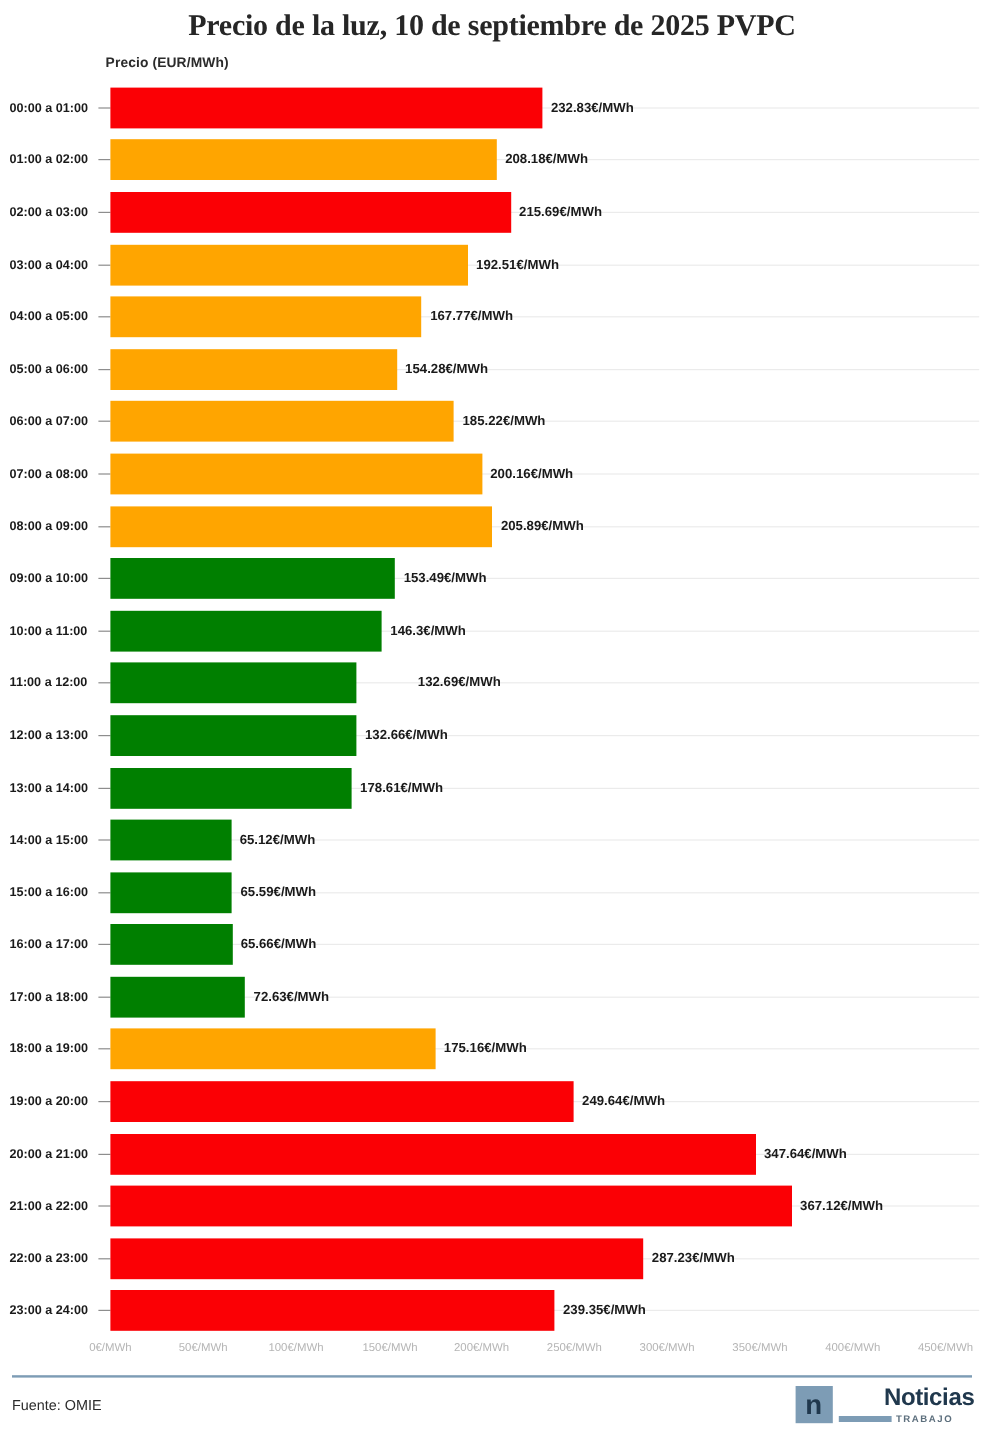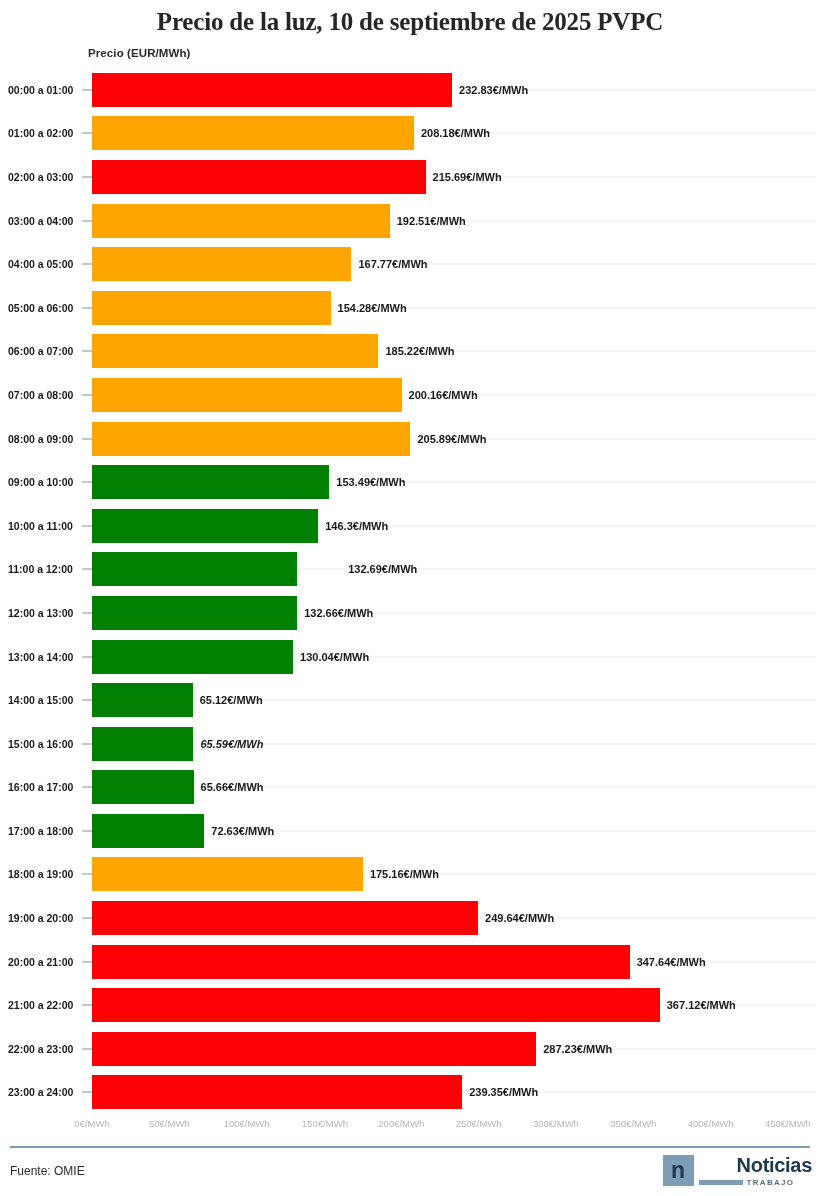--- a/index.html
+++ b/index.html
@@ -299,35 +299,35 @@
         <div class="ytick-label">12:00 a 13:00</div>
         <div class="ytick-dash"></div>
         <div class="bar" style="width: 205.159px; background: rgb(0, 127, 0);"></div>
         <div class="bar-value" style="left: 297.159px;">132.66€/MWh</div>
       </div>
       <div class="row">
         <div class="gridline"></div>
         <div class="ytick-label">13:00 a 14:00</div>
         <div class="ytick-dash"></div>
         <div class="bar" style="width: 201.107px; background: rgb(0, 127, 0);"></div>
-        <div class="bar-value" style="left: 293.107px;">130.04€/MWh</div>
+        <div class="bar-value" style="left: 293.107px;">178.61€/MWh</div>
       </div>
       <div class="row">
         <div class="gridline"></div>
         <div class="ytick-label">14:00 a 15:00</div>
         <div class="ytick-dash"></div>
         <div class="bar" style="width: 100.708px; background: rgb(0, 127, 0);"></div>
         <div class="bar-value" style="left: 192.708px;">65.12€/MWh</div>
       </div>
       <div class="row">
         <div class="gridline"></div>
         <div class="ytick-label">15:00 a 16:00</div>
         <div class="ytick-dash"></div>
         <div class="bar" style="width: 101.435px; background: rgb(0, 127, 0);"></div>
-        <div class="bar-value" style="left: 193.435px; font-style: italic;">65.59€/MWh</div>
+        <div class="bar-value" style="left: 193.435px;">65.59€/MWh</div>
       </div>
       <div class="row">
         <div class="gridline"></div>
         <div class="ytick-label">16:00 a 17:00</div>
         <div class="ytick-dash"></div>
         <div class="bar" style="width: 101.543px; background: rgb(0, 127, 0);"></div>
         <div class="bar-value" style="left: 193.543px;">65.66€/MWh</div>
       </div>
       <div class="row">
         <div class="gridline"></div>

